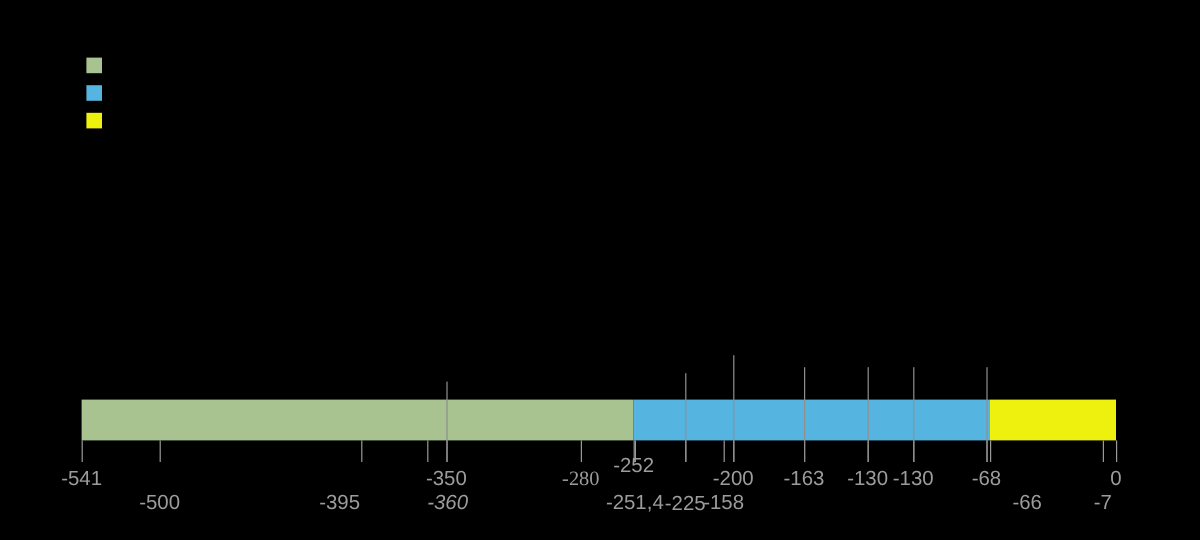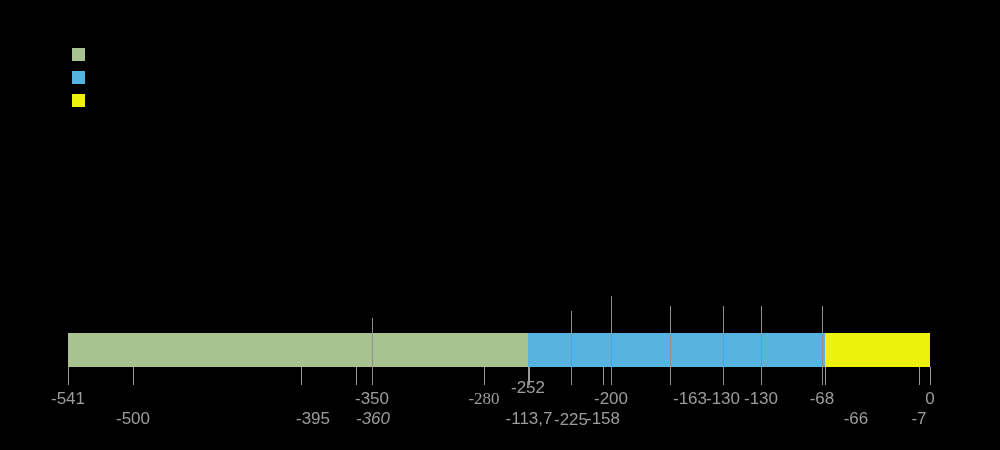--- a/index.html
+++ b/index.html
@@ -88,30 +88,30 @@
       <div class="tick" style="left: 723px; background: rgb(153, 153, 153);"></div>
       <div class="tick" style="left: 761px; background: rgb(153, 153, 153);"></div>
       <div class="tick" style="left: 822px; background: rgb(153, 153, 153);"></div>
       <div class="tick" style="left: 825px; background: rgb(153, 153, 153);"></div>
       <div class="tick" style="left: 919px; background: rgb(153, 153, 153);"></div>
       <div class="tick" style="left: 930px; background: rgb(153, 153, 153);"></div>
     </div>
   <div id="labels-layer">
       <div class="lbl" style="left: 68px; top: 390px; color: rgb(156, 156, 156);">-541</div>
       <div class="lbl" style="left: 133px; top: 410px; color: rgb(156, 156, 156);">-500</div>
-      <div class="lbl" style="left: 313px; top: 410px; color: rgb(156, 156, 156);">-395</div>
+      <div class="lbl" style="left: 283px; top: 410px; color: rgb(156, 156, 156);">-395</div>
       <div class="lbl" style="left: 373px; top: 410px; color: rgb(156, 156, 156); font-style: italic;">-360</div>
       <div class="lbl" style="left: 372px; top: 390px; color: rgb(156, 156, 156);">-350</div>
       <div class="lbl" style="left: 484px; top: 390px; color: rgb(156, 156, 156); font-family: Liberation Serif, serif;">-280</div>
       <div class="lbl" style="left: 528px; top: 379px; color: rgb(156, 156, 156);">-252</div>
-      <div class="lbl" style="left: 529px; top: 410px; color: rgb(156, 156, 156);">-113,7</div>
+      <div class="lbl" style="left: 529px; top: 410px; color: rgb(156, 156, 156);">-251,4</div>
       <div class="lbl" style="left: 571px; top: 390px; color: rgb(156, 156, 156); margin-top: 21px;">-225</div>
       <div class="lbl" style="left: 603px; top: 410px; color: rgb(156, 156, 156);">-158</div>
       <div class="lbl" style="left: 611px; top: 390px; color: rgb(156, 156, 156);">-200</div>
-      <div class="lbl" style="left: 670px; top: 390px; color: rgb(156, 156, 156); margin-left: 20px;">-163</div>
+      <div class="lbl" style="left: 670px; top: 390px; color: rgb(156, 156, 156);">-163</div>
       <div class="lbl" style="left: 723px; top: 390px; color: rgb(156, 156, 156);">-130</div>
       <div class="lbl" style="left: 761px; top: 390px; color: rgb(156, 156, 156);">-130</div>
       <div class="lbl" style="left: 822px; top: 390px; color: rgb(156, 156, 156);">-68</div>
       <div class="lbl" style="left: 825px; top: 410px; color: rgb(156, 156, 156); margin-left: 31px;">-66</div>
       <div class="lbl" style="left: 919px; top: 410px; color: rgb(156, 156, 156);">-7</div>
       <div class="lbl" style="left: 930px; top: 390px; color: rgb(156, 156, 156);">0</div>
     </div>
 </div>
 
 </body></html>

